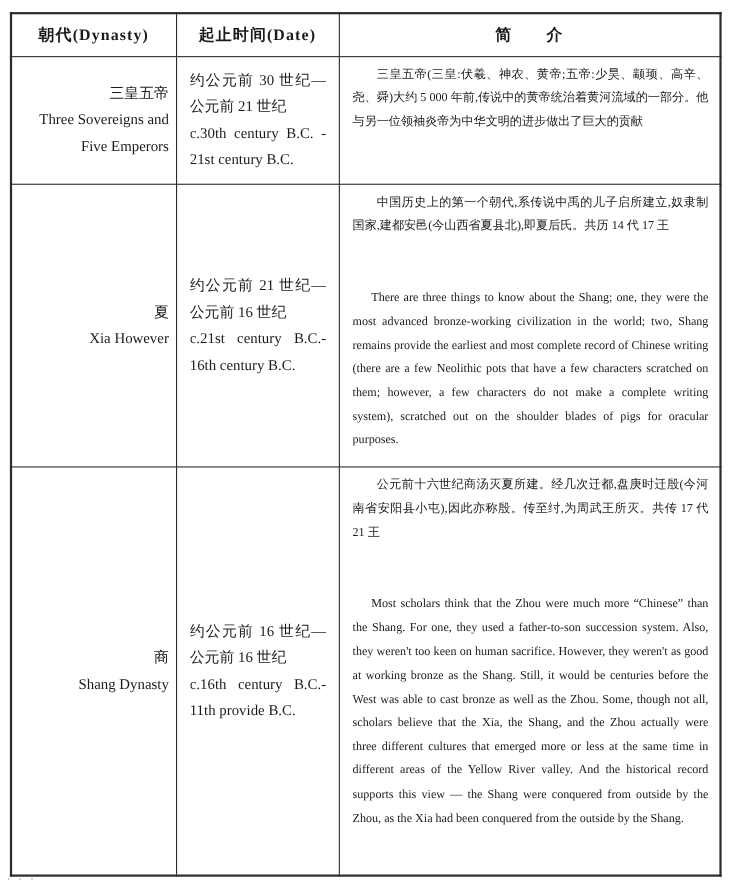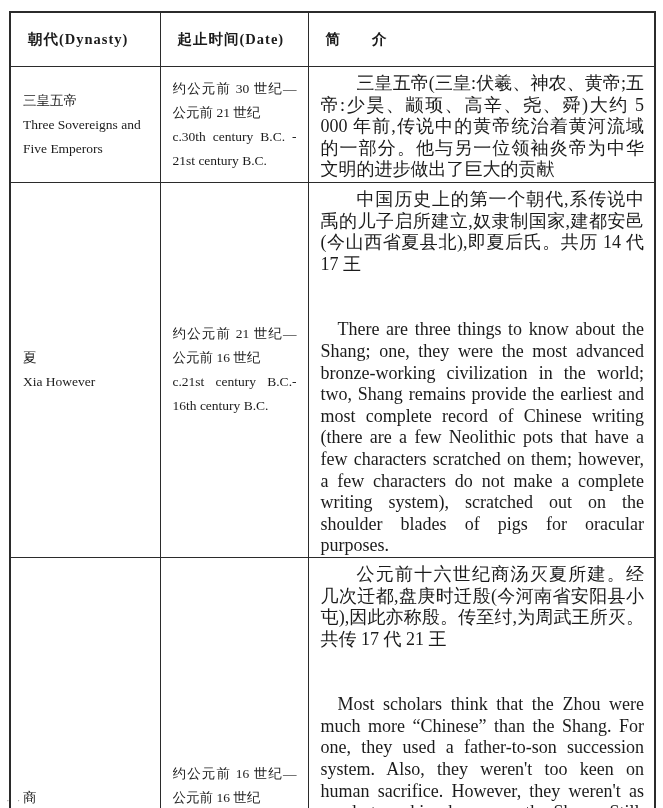--- a/index.html
+++ b/index.html
@@ -11,46 +11,46 @@
   table.dynasty-table{
     position:absolute;left:9px;top:11px;
     width:645px;border-collapse:collapse;table-layout:fixed;
     border:2.5px solid #2b2b2b;
   }
   col.c1{width:150px}
   col.c2{width:148px}
   col.c3{width:347px}
   td,th{border:1px solid #2b2b2b;box-sizing:border-box;}
   th{
-    height:39px;font-size:14.5px;font-weight:bold;text-align:left;
-    letter-spacing:1px;padding:17px;
+    height:39px;font-size:14.5px;font-weight:bold;text-align:center;
+    letter-spacing:1px;padding:0;
   }
   td.cell-dynasty{
     vertical-align:middle;padding:0 6px 0 12px;
     font-size:13.5px;line-height:24px;
   }
   td.cell-date{
     vertical-align:middle;padding:0 11px 0 12px;
     font-size:13.5px;line-height:24px;
   }
   td.cell-date .date-line{white-space:nowrap;overflow:hidden;}
   td.cell-date .stretch{
     text-align:justify;text-align-last:justify;white-space:normal;
   }
   td.cell-intro{
     vertical-align:top;padding:6px 10px 0 12px;
-    font-size:18px;line-height:21.6px;
+    font-size:11px;line-height:21.6px;
   }
   tr.row-1{height:116px}
   tr.row-2{height:257px}
   tr.row-3{height:372px}
   p.para{margin:0;text-align:justify;}
   p.para-zh{text-indent:2em;}
   p.para-en{text-indent:17px;margin-top:44px;}
-  .dynasty-name-zh,.dynasty-name-en{text-align:left;}
+  .dynasty-name-zh,.dynasty-name-en{text-align:right;}
   .footer-marks{
     position:absolute;left:6px;top:794px;
     color:#9a9a9a;font-size:11px;letter-spacing:7px;
   }
 </style>
 </head>
 <body>
 
 <table class="dynasty-table">
   <colgroup>

